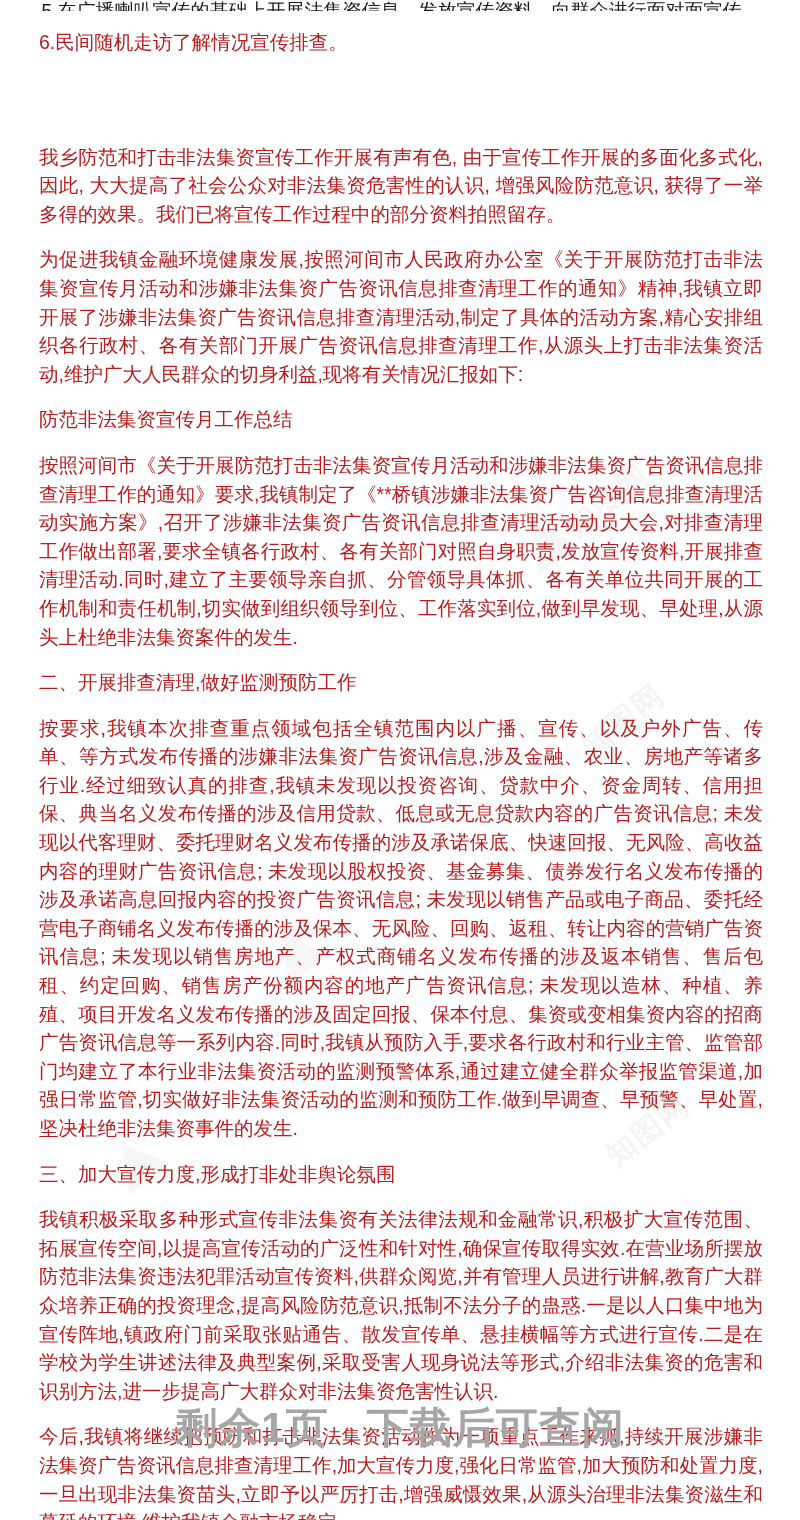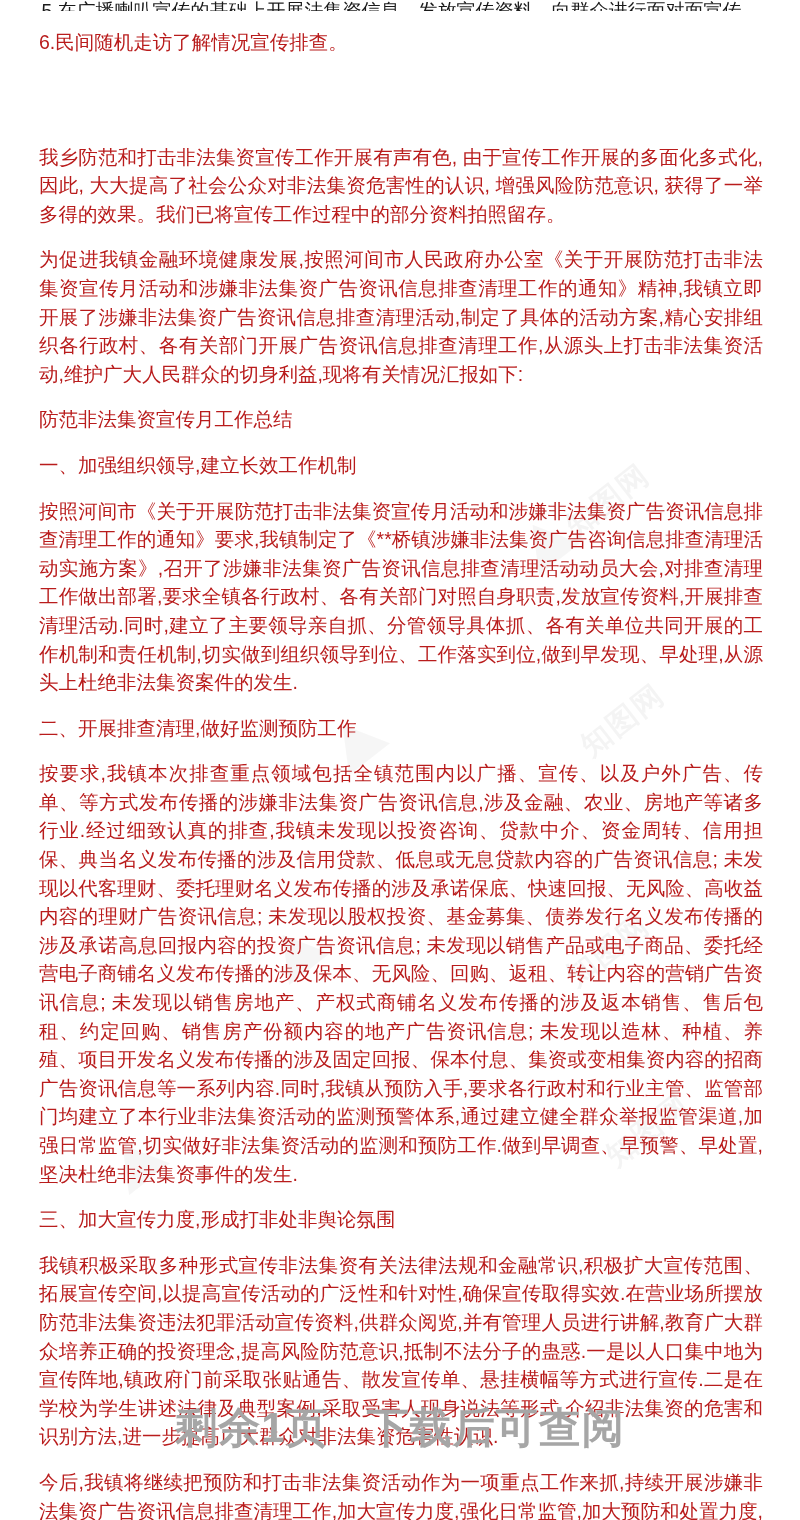--- a/index.html
+++ b/index.html
@@ -130,21 +130,20 @@
     <p class="para nojust">6.民间随机走访了解情况宣传排查。</p>
 
     <div class="spacer-lg"></div>
 
     <p class="para">我乡防范和打击非法集资宣传工作开展有声有色, 由于宣传工作开展的多面化多式化, 因此, 大大提高了社会公众对非法集资危害性的认识, 增强风险防范意识, 获得了一举多得的效果。我们已将宣传工作过程中的部分资料拍照留存。</p>
 
     <p class="para">为促进我镇金融环境健康发展,按照河间市人民政府办公室《关于开展防范打击非法集资宣传月活动和涉嫌非法集资广告资讯信息排查清理工作的通知》精神,我镇立即开展了涉嫌非法集资广告资讯信息排查清理活动,制定了具体的活动方案,精心安排组织各行政村、各有关部门开展广告资讯信息排查清理工作,从源头上打击非法集资活动,维护广大人民群众的切身利益,现将有关情况汇报如下:</p>
 
     <p class="para nojust">防范非法集资宣传月工作总结</p>
 
-    <p class="para nojust">一、加强组织领导,建立长效工作机制</p>
     <p class="para">按照河间市《关于开展防范打击非法集资宣传月活动和涉嫌非法集资广告资讯信息排查清理工作的通知》要求,我镇制定了《**桥镇涉嫌非法集资广告咨询信息排查清理活动实施方案》,召开了涉嫌非法集资广告资讯信息排查清理活动动员大会,对排查清理工作做出部署,要求全镇各行政村、各有关部门对照自身职责,发放宣传资料,开展排查清理活动.同时,建立了主要领导亲自抓、分管领导具体抓、各有关单位共同开展的工作机制和责任机制,切实做到组织领导到位、工作落实到位,做到早发现、早处理,从源头上杜绝非法集资案件的发生.</p>
 
     <p class="para nojust">二、开展排查清理,做好监测预防工作</p>
     <p class="para">按要求,我镇本次排查重点领域包括全镇范围内以广播、宣传、以及户外广告、传单、等方式发布传播的涉嫌非法集资广告资讯信息,涉及金融、农业、房地产等诸多行业.经过细致认真的排查,我镇未发现以投资咨询、贷款中介、资金周转、信用担保、典当名义发布传播的涉及信用贷款、低息或无息贷款内容的广告资讯信息; 未发现以代客理财、委托理财名义发布传播的涉及承诺保底、快速回报、无风险、高收益内容的理财广告资讯信息; 未发现以股权投资、基金募集、债券发行名义发布传播的涉及承诺高息回报内容的投资广告资讯信息; 未发现以销售产品或电子商品、委托经营电子商铺名义发布传播的涉及保本、无风险、回购、返租、转让内容的营销广告资讯信息; 未发现以销售房地产、产权式商铺名义发布传播的涉及返本销售、售后包租、约定回购、销售房产份额内容的地产广告资讯信息; 未发现以造林、种植、养殖、项目开发名义发布传播的涉及固定回报、保本付息、集资或变相集资内容的招商广告资讯信息等一系列内容.同时,我镇从预防入手,要求各行政村和行业主管、监管部门均建立了本行业非法集资活动的监测预警体系,通过建立健全群众举报监管渠道,加强日常监管,切实做好非法集资活动的监测和预防工作.做到早调查、早预警、早处置,坚决杜绝非法集资事件的发生.</p>
 
     <p class="para nojust">三、加大宣传力度,形成打非处非舆论氛围</p>
     <p class="para">我镇积极采取多种形式宣传非法集资有关法律法规和金融常识,积极扩大宣传范围、拓展宣传空间,以提高宣传活动的广泛性和针对性,确保宣传取得实效.在营业场所摆放防范非法集资违法犯罪活动宣传资料,供群众阅览,并有管理人员进行讲解,教育广大群众培养正确的投资理念,提高风险防范意识,抵制不法分子的蛊惑.一是以人口集中地为宣传阵地,镇政府门前采取张贴通告、散发宣传单、悬挂横幅等方式进行宣传.二是在学校为学生讲述法律及典型案例,采取受害人现身说法等形式,介绍非法集资的危害和识别方法,进一步提高广大群众对非法集资危害性认识.</p>
 
     <p class="para">今后,我镇将继续把预防和打击非法集资活动作为一项重点工作来抓,持续开展涉嫌非法集资广告资讯信息排查清理工作,加大宣传力度,强化日常监管,加大预防和处置力度,一旦出现非法集资苗头,立即予以严厉打击,增强威慑效果,从源头治理非法集资滋生和蔓延的环境,维护我镇金融市场稳定.</p>
 

